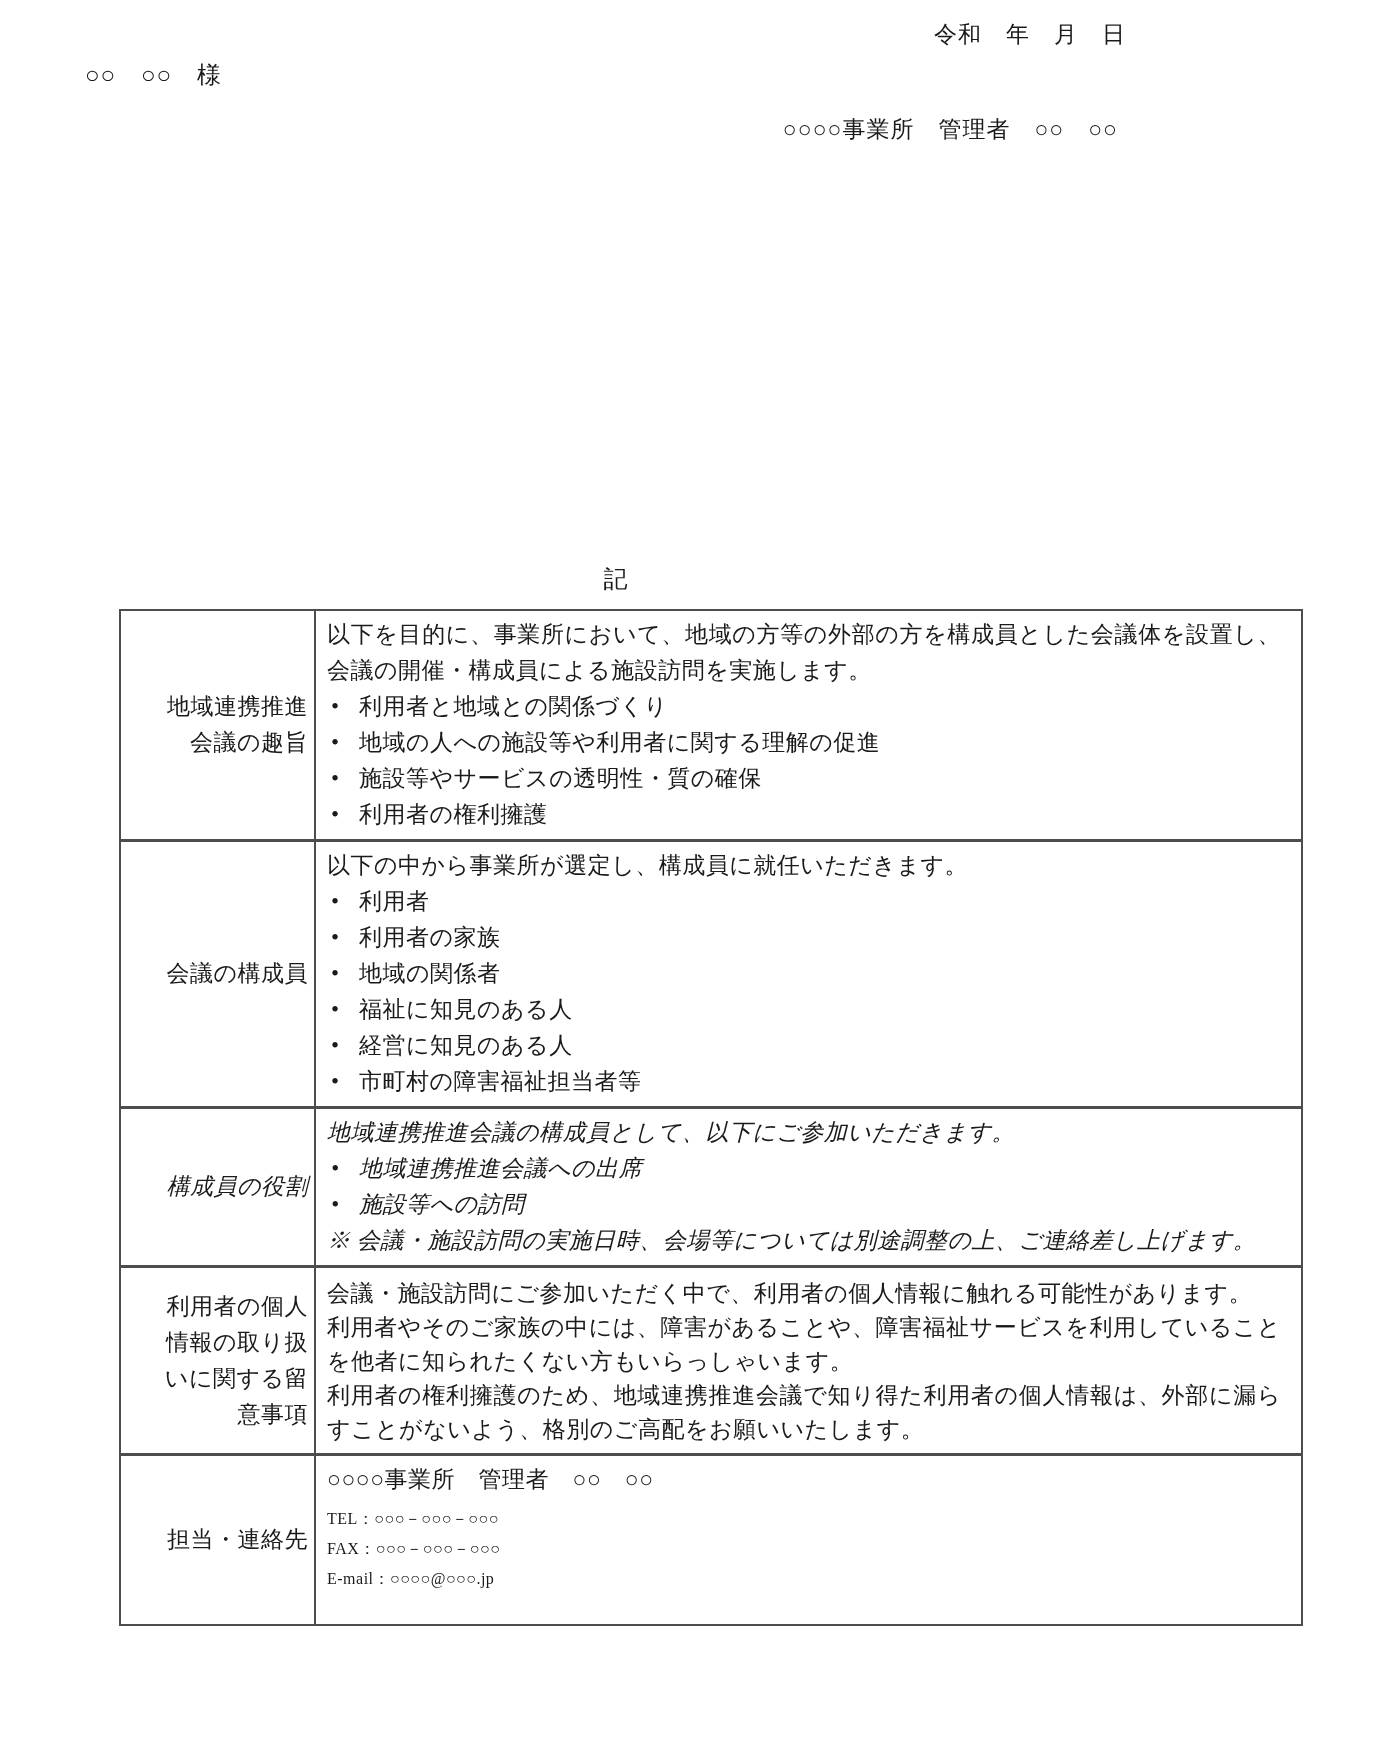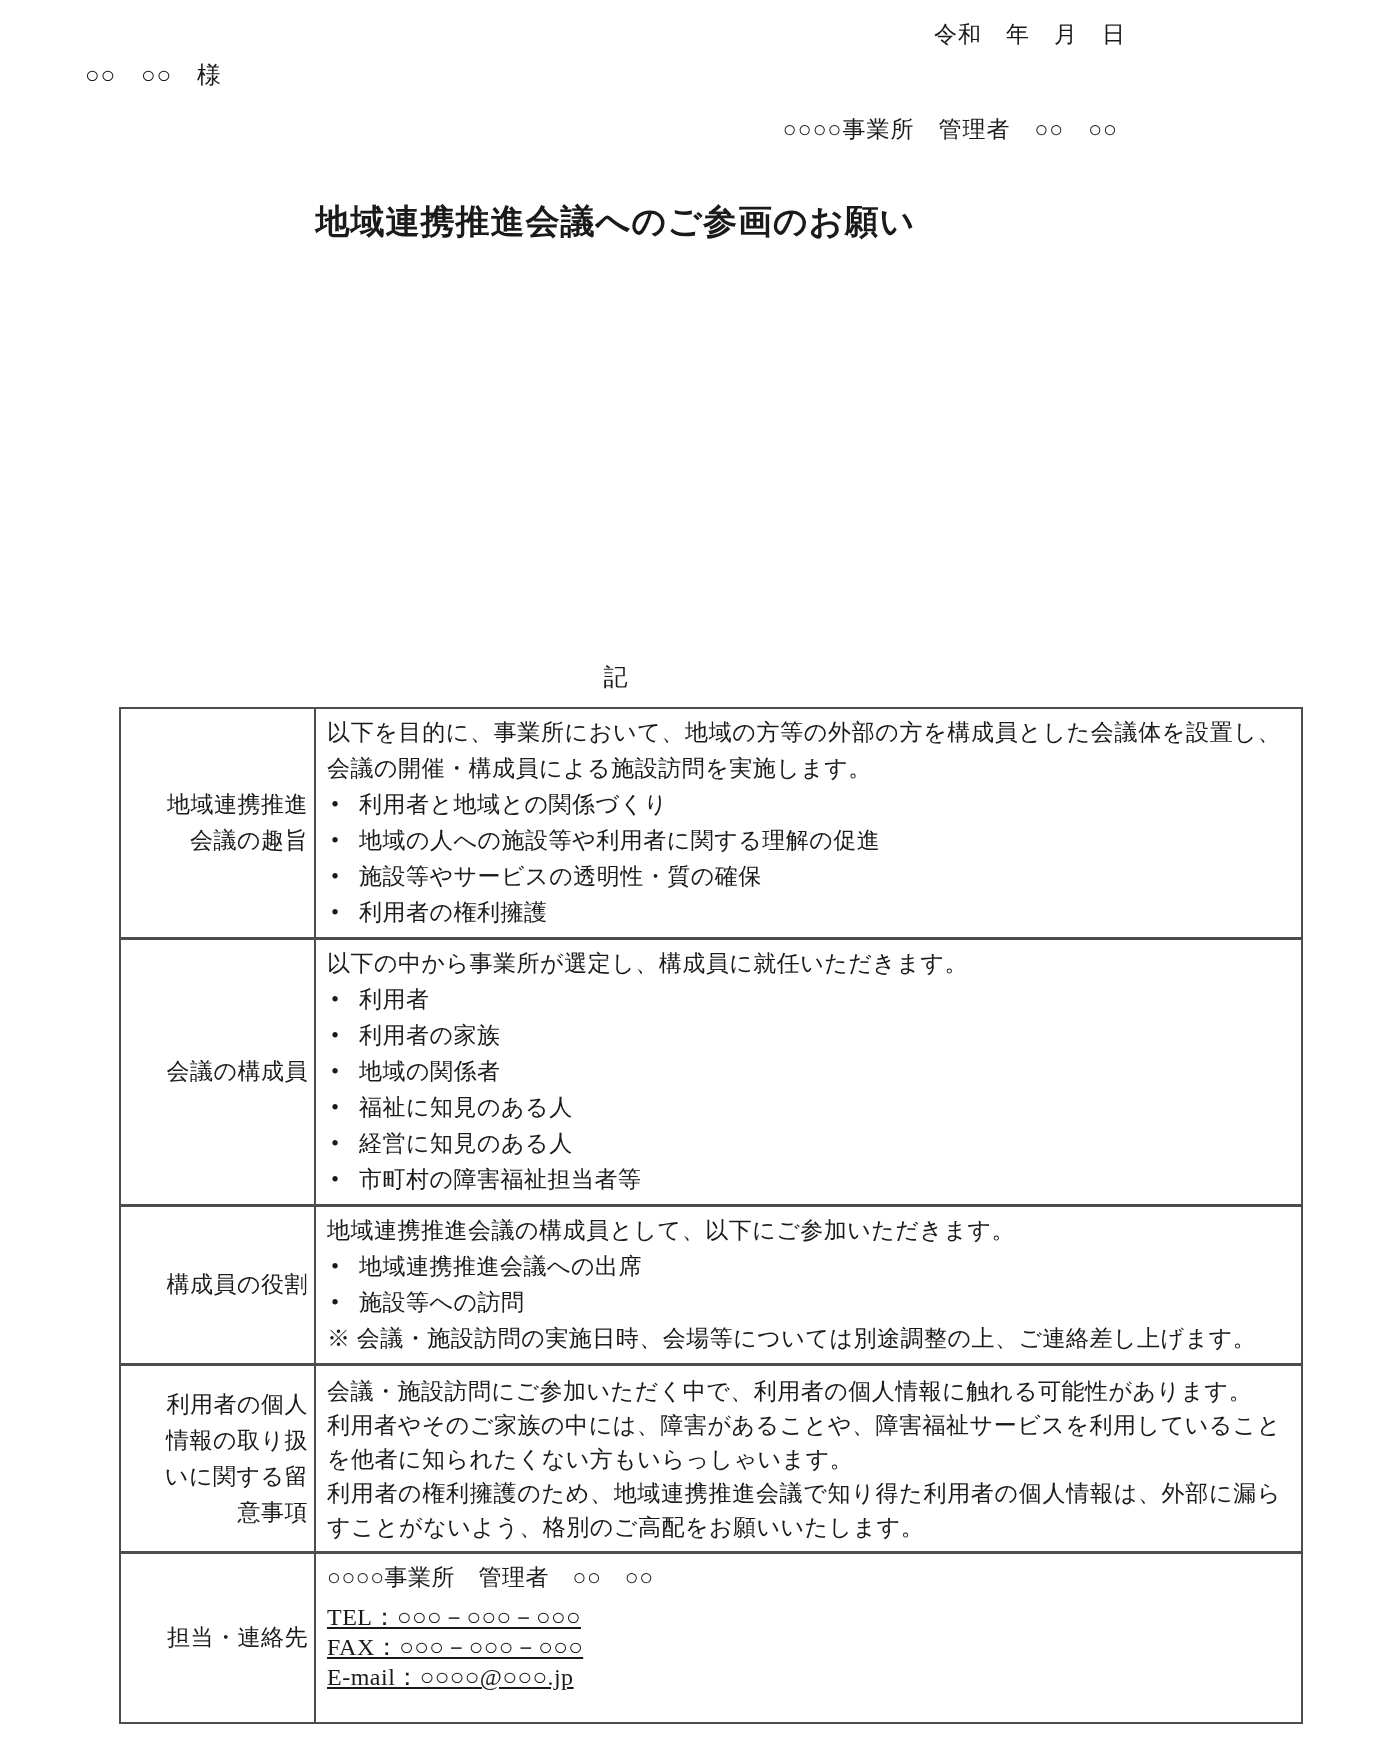--- a/index.html
+++ b/index.html
@@ -87,50 +87,48 @@
     padding: 4px 6px;
   }
   td.cell-content {
     vertical-align: top;
     line-height: 36px;
     padding: 6px 20px 6px 11px;
     text-align: justify;
   }
   tr.r1 td { height: 203px; }
   tr.r2 td { height: 238px; margin-left: 8px; }
-  tr.r3 td { height: 133px; }
+  tr.r3 td { height: 133px; font-style: italic; }
   tr.r4 td { height: 165px; }
   tr.r5 td { height: 156px; }
   tr.r4 td.cell-content { line-height: 34px; padding-top: 9px; }
   .b-line { display: flex; }
   .b-marker {
     flex: 0 0 32px;
     padding-left: 4px;
     box-sizing: border-box;
   }
   .b-text { flex: 1; }
   .office-line { margin-bottom: 6px; }
   .contact-line {
-    font-size: 24px;
+    font-size: 16px;
     line-height: 30px;
-    text-decoration: underline;
   }
 </style>
 </head>
 <body>
 
 <div class="doc">
 
   <div class="date-line">令和　年　月　日</div>
 
   <div class="addressee">○○　○○　様</div>
 
   <div class="sender-line">○○○○事業所　管理者　○○　○○</div>
 
-  <h1 class="doc-title">地域連携推進会議へのご参画のお願い</h1>
 
   <div class="body-text">
   </div>
 
   <div class="record-heading">記</div>
 
   <table class="info-table">
 
     <tbody>
         <tr class="r1">

